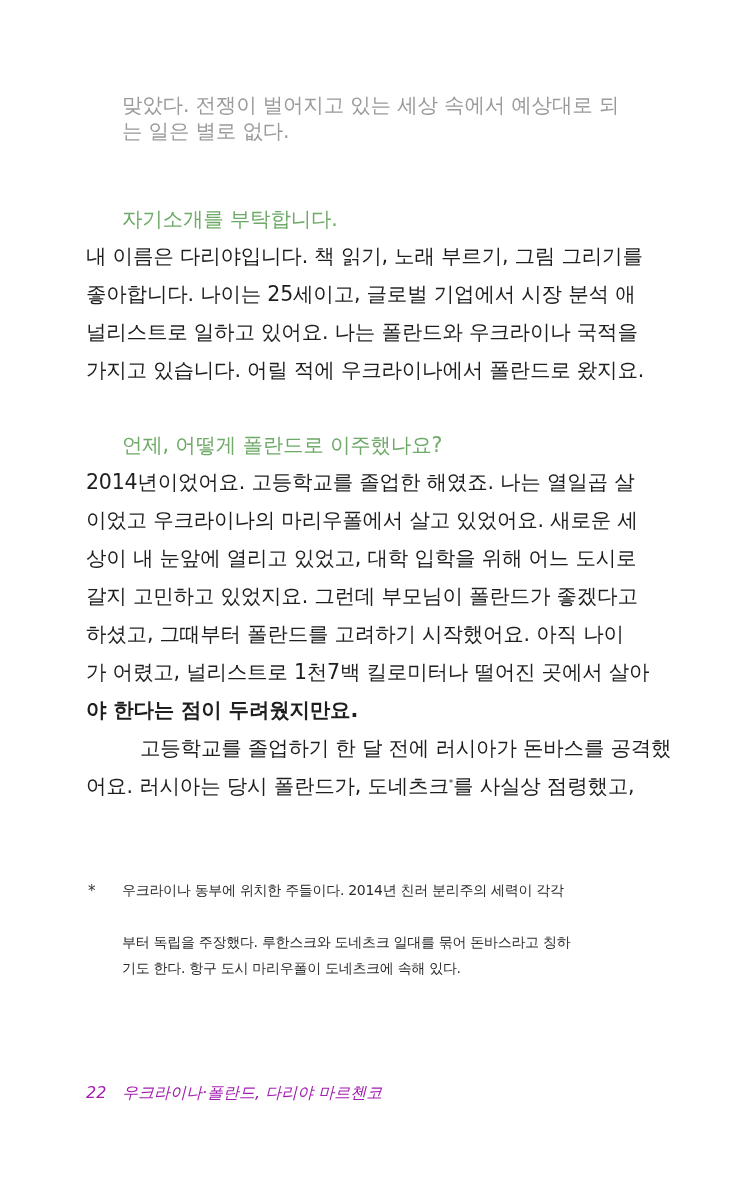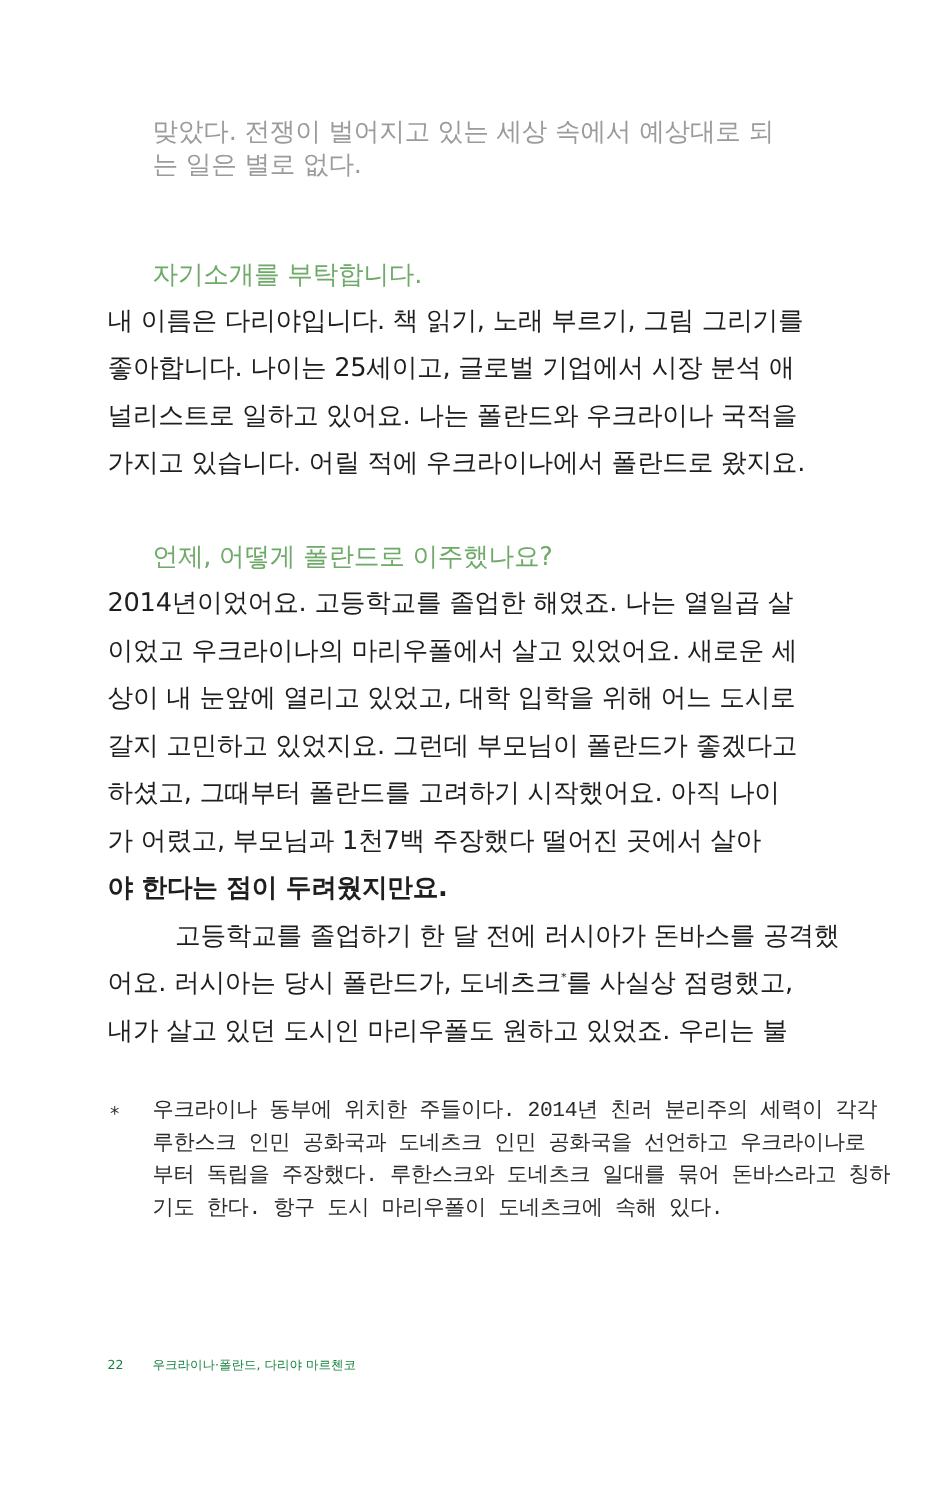--- a/index.html
+++ b/index.html
@@ -36,39 +36,39 @@
       position: absolute;
       left: 88px;
       font-size: 15px;
       line-height: 22px;
       color: #333;
     }
     .fn-line {
       position: absolute;
       left: 122px;
       width: 540px;
-      font-size: 17px;
+      font-size: 14px;
       line-height: 22px;
       color: #2a2a2a;
       white-space: nowrap;
       letter-spacing: -0.3px;
-      font-family: Liberation Mono, monospace;
     }
     sup.fn-ref {
       font-size: 9px;
       vertical-align: top;
       position: relative;
       top: -3px;
     }
     .folio {
       position: absolute;
       top: 1083px;
-      font-size: 10px;
+      font-size: 16px;
       line-height: 20px;
-      color: #15803d;
+      color: #a21caf;
+      font-style: italic;
     }
   </style>
 </head>
 <body>
 
 <div class="page">
 
   <div class="line gray" style="top:93px;">맞았다. 전쟁이 벌어지고 있는 세상 속에서 예상대로 되</div>
   <div class="line gray" style="top:119px;">는 일은 별로 없다.</div>
 
@@ -77,30 +77,28 @@
   <div class="line" style="top:282px;">좋아합니다. 나이는 25세이고, 글로벌 기업에서 시장 분석 애</div>
   <div class="line" style="top:320px;">널리스트로 일하고 있어요. 나는 폴란드와 우크라이나 국적을</div>
   <div class="line" style="top:358px;">가지고 있습니다. 어릴 적에 우크라이나에서 폴란드로 왔지요.</div>
 
   <div class="line green" style="top:433px;">언제, 어떻게 폴란드로 이주했나요?</div>
   <div class="line" style="top:470px;">2014년이었어요. 고등학교를 졸업한 해였죠. 나는 열일곱 살</div>
   <div class="line" style="top:508px;">이었고 우크라이나의 마리우폴에서 살고 있었어요. 새로운 세</div>
   <div class="line" style="top:546px;">상이 내 눈앞에 열리고 있었고, 대학 입학을 위해 어느 도시로</div>
   <div class="line" style="top:584px;">갈지 고민하고 있었지요. 그런데 부모님이 폴란드가 좋겠다고</div>
   <div class="line" style="top:622px;">하셨고, 그때부터 폴란드를 고려하기 시작했어요. 아직 나이</div>
-  <div class="line" style="top:660px;">가 어렸고, 부모님과 1천7백 주장했다 떨어진 곳에서 살아</div>
+  <div class="line" style="top:660px;">가 어렸고, 널리스트로 1천7백 킬로미터나 떨어진 곳에서 살아</div>
   <div class="line" style="top:698px;font-weight:bold;">야 한다는 점이 두려웠지만요.</div>
 
   <div class="line indent" style="top:736px;margin-left:36px;">고등학교를 졸업하기 한 달 전에 러시아가 돈바스를 공격했</div>
   <div class="line" style="top:774px;">
     <span>어요. 러시아는 당시 폴란드가, 도네츠크</span><sup class="fn-ref">*</sup><span>를 사실상 점령했고,</span>
   </div>
-  <div class="line" style="top:812px;">내가 살고 있던 도시인 마리우폴도 원하고 있었죠. 우리는 불</div>
 
   <div class="fn-mark" style="top:880px;">*</div>
   <div class="fn-line" style="top:879px;">우크라이나 동부에 위치한 주들이다. 2014년 친러 분리주의 세력이 각각</div>
-  <div class="fn-line" style="top:905px;">루한스크 인민 공화국과 도네츠크 인민 공화국을 선언하고 우크라이나로</div>
   <div class="fn-line" style="top:931px;">부터 독립을 주장했다. 루한스크와 도네츠크 일대를 묶어 돈바스라고 칭하</div>
   <div class="fn-line" style="top:957px;">기도 한다. 항구 도시 마리우폴이 도네츠크에 속해 있다.</div>
 
   <div class="folio" style="left:86px;">22</div>
   <div class="folio" style="left:122px;">우크라이나·폴란드, 다리야 마르첸코</div>
 </div>
 
 </body></html>

